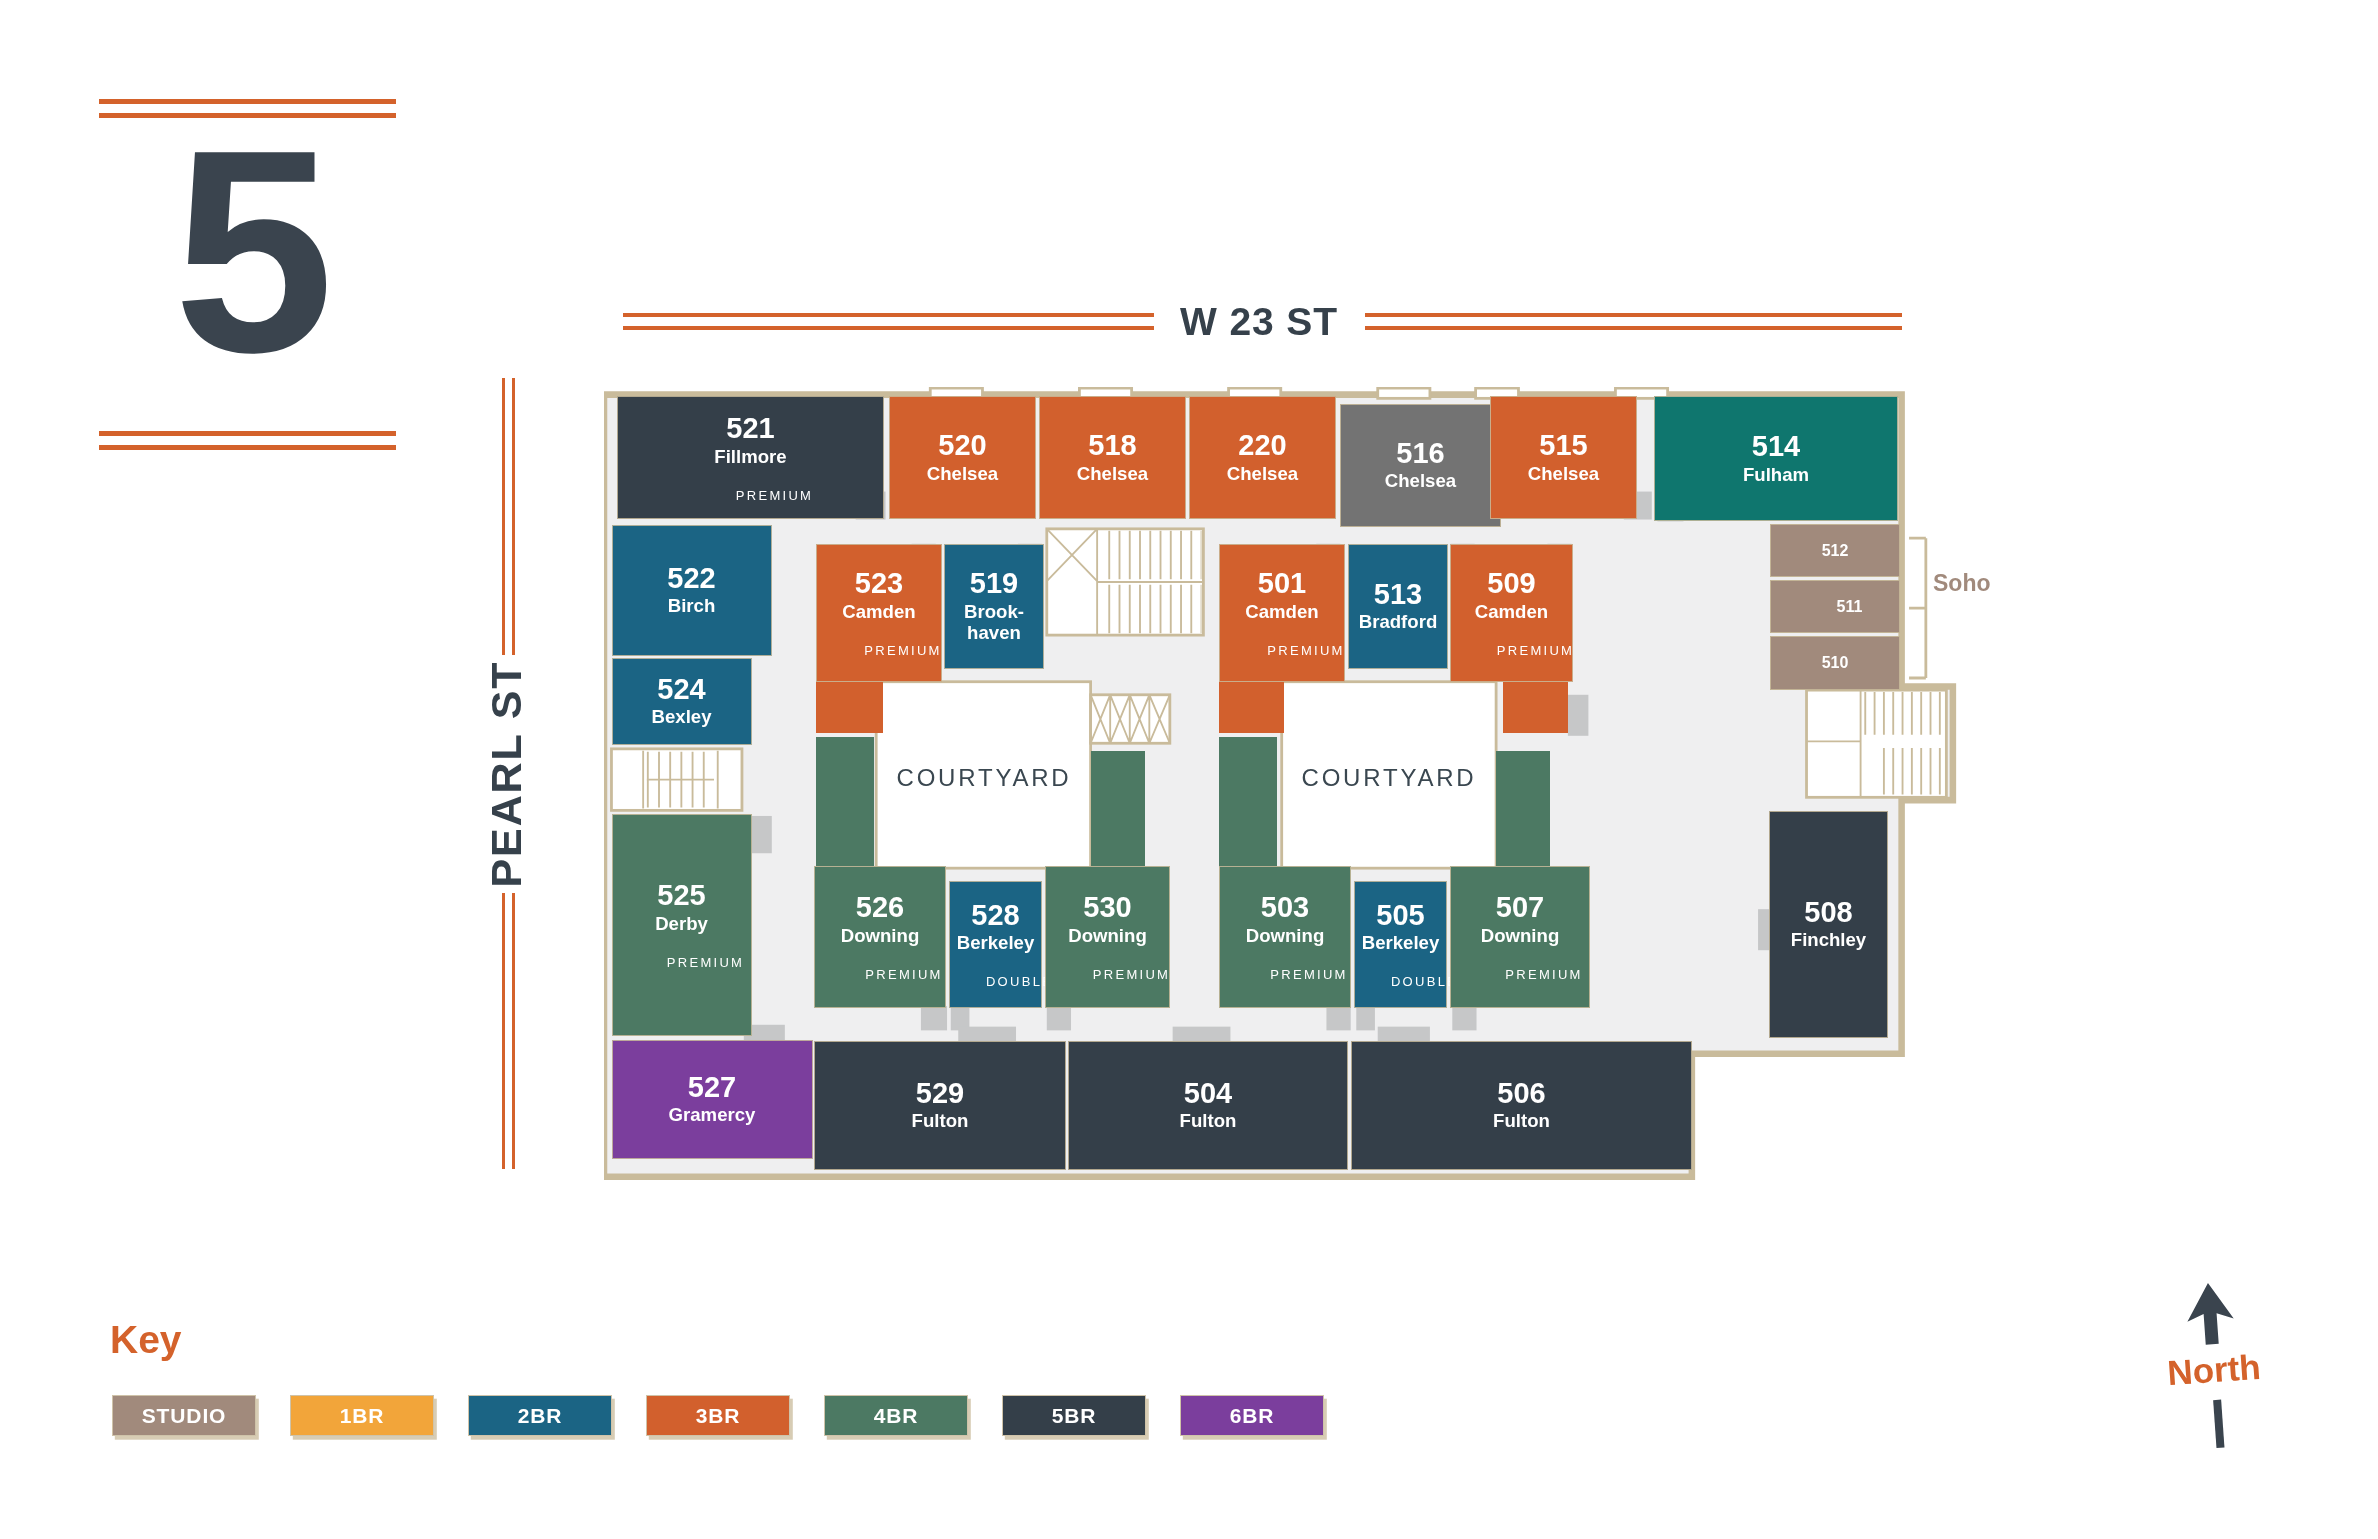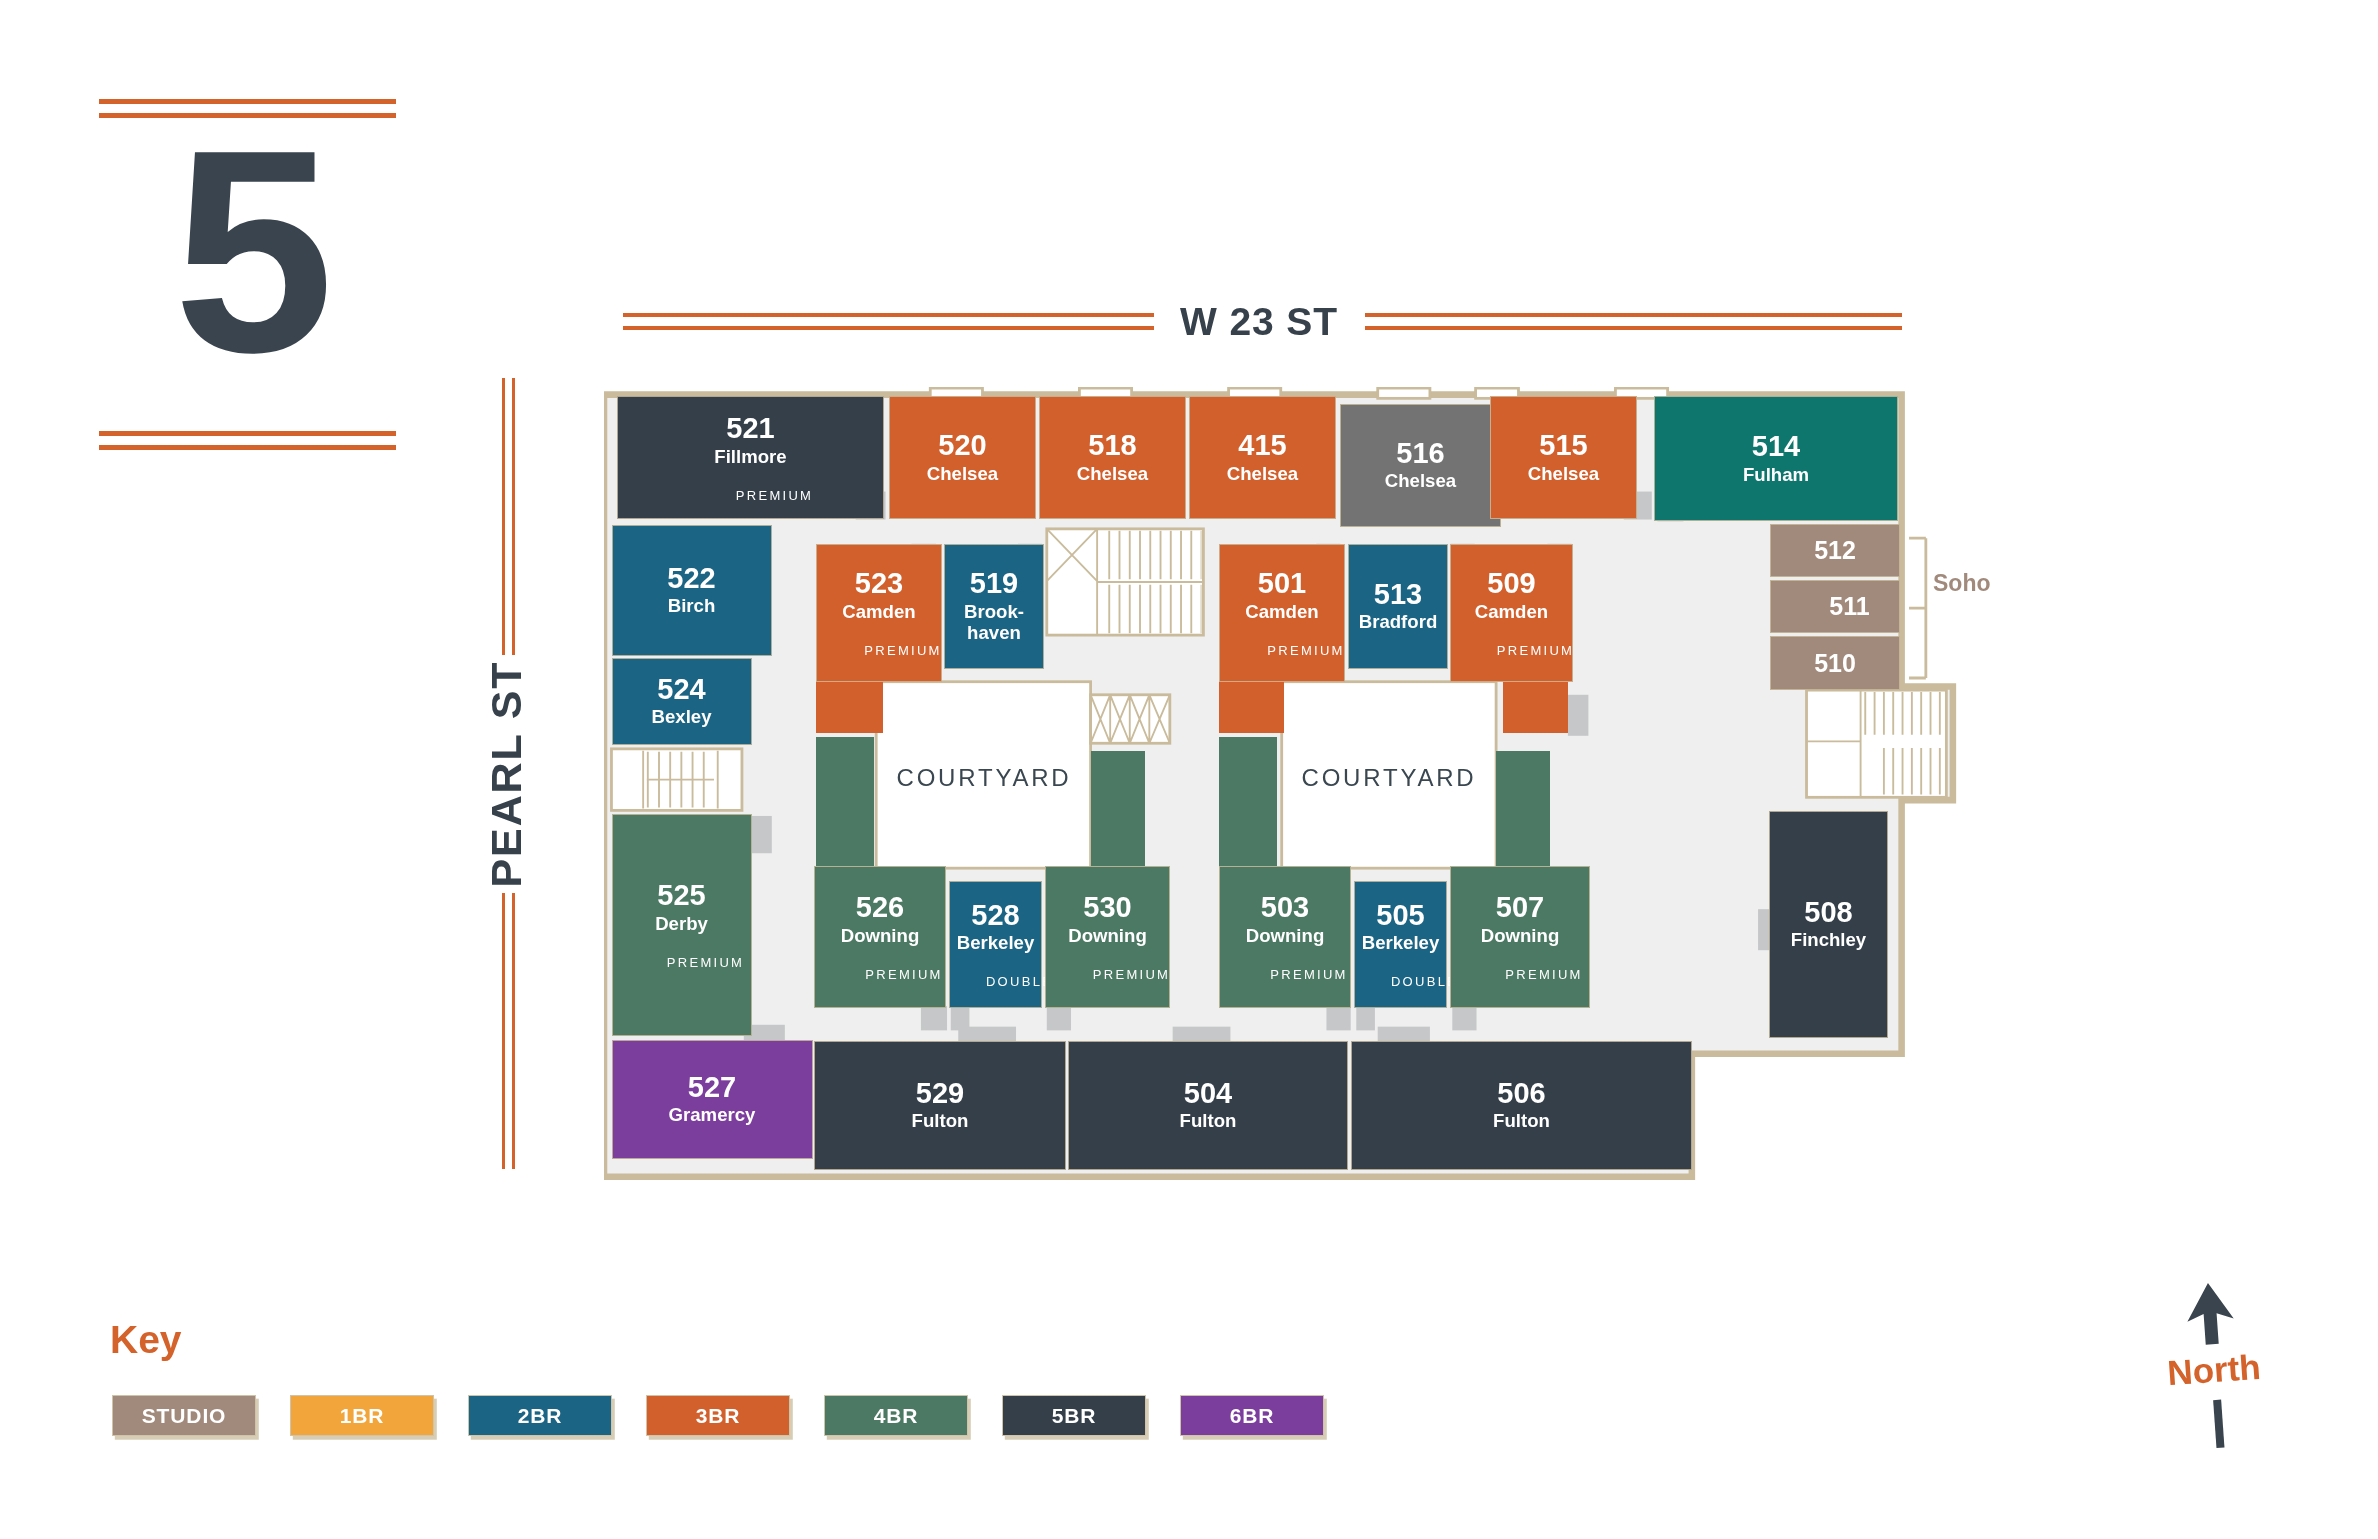--- a/index.html
+++ b/index.html
@@ -24,21 +24,21 @@
     transform:rotate(-90deg);transform-origin:center;}
 
   
   #plan{position:absolute;left:604px;top:387px;width:1361px;height:802px;}
   #plan svg{position:absolute;left:0;top:0;}
   .unit{position:absolute;display:flex;flex-direction:column;align-items:center;justify-content:center;
     color:#fff;text-align:center;border:1.9px solid rgba(201,187,155,.85);}
   .u-num{font-size:29px;font-weight:800;line-height:1;}
   .u-name{font-size:18.6px;font-weight:700;line-height:1.12;margin-top:3.7px;white-space:pre-line;}
   .u-tier{font-size:13px;font-weight:400;letter-spacing:2.3px;margin-top:21px;line-height:1;padding-left:48px;}
-  .unit.studio .u-num{font-size:25px;}
+  .unit.studio .u-num{font-size:16px;}
   .ext{position:absolute;border:none;}
   .courtyard-label{position:absolute;color:var(--cty);font-size:24px;font-weight:500;letter-spacing:2.8px;
     width:280px;text-align:center;}
   .soho-label{position:absolute;left:1329px;top:183px;color:#A18A7C;font-size:23px;font-weight:800;}
 
   
   .key-title{position:absolute;left:110px;top:1318px;color:var(--accent);font-size:39px;font-weight:800;}
   #legend-row{position:absolute;left:112px;top:1395px;display:flex;gap:34px;}
   .chip{width:144px;height:41px;display:flex;align-items:center;justify-content:center;color:#fff;
     font-size:21px;font-weight:700;letter-spacing:0.9px;border:1.9px solid #CFC3A9;box-shadow:2.8px 3.7px 0 rgba(201,187,155,.75);}
@@ -154,21 +154,21 @@
         </div>
         <div class="unit 3br" style="left: 285px; top: 9.3px; width: 147px; height: 123px; background: rgb(210, 96, 45);">
           <div class="u-num">520</div>
           <div class="u-name">Chelsea</div>
         </div>
         <div class="unit 3br" style="left: 435px; top: 9.3px; width: 147px; height: 123px; background: rgb(210, 96, 45);">
           <div class="u-num">518</div>
           <div class="u-name">Chelsea</div>
         </div>
         <div class="unit 3br" style="left: 585px; top: 9.3px; width: 147px; height: 123px; background: rgb(210, 96, 45);">
-          <div class="u-num">415</div>
+          <div class="u-num">220</div>
           <div class="u-name">Chelsea</div>
         </div>
         <div class="unit 3br" style="left: 736px; top: 17px; width: 161px; height: 123px; background: #737373;">
           <div class="u-num">516</div>
           <div class="u-name">Chelsea</div>
         </div>
         <div class="unit 3br" style="left: 886px; top: 9.3px; width: 147px; height: 123px; background: rgb(210, 96, 45);">
           <div class="u-num">515</div>
           <div class="u-name">Chelsea</div>
         </div>

